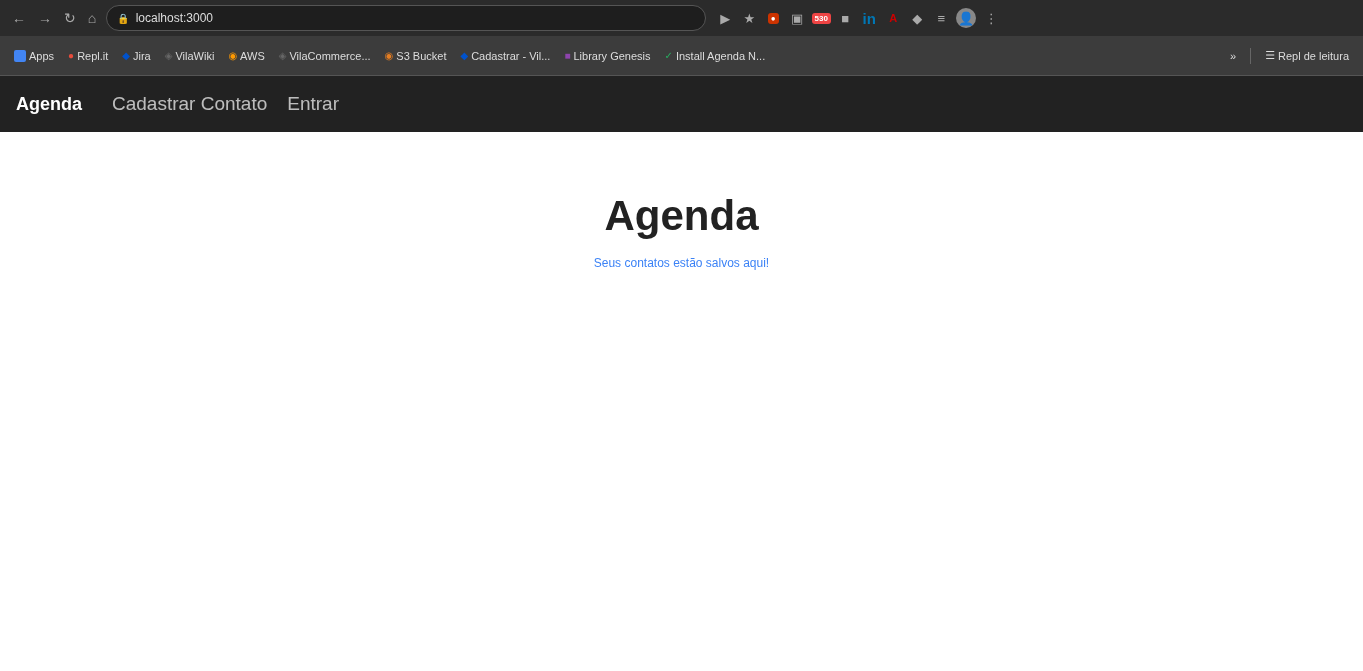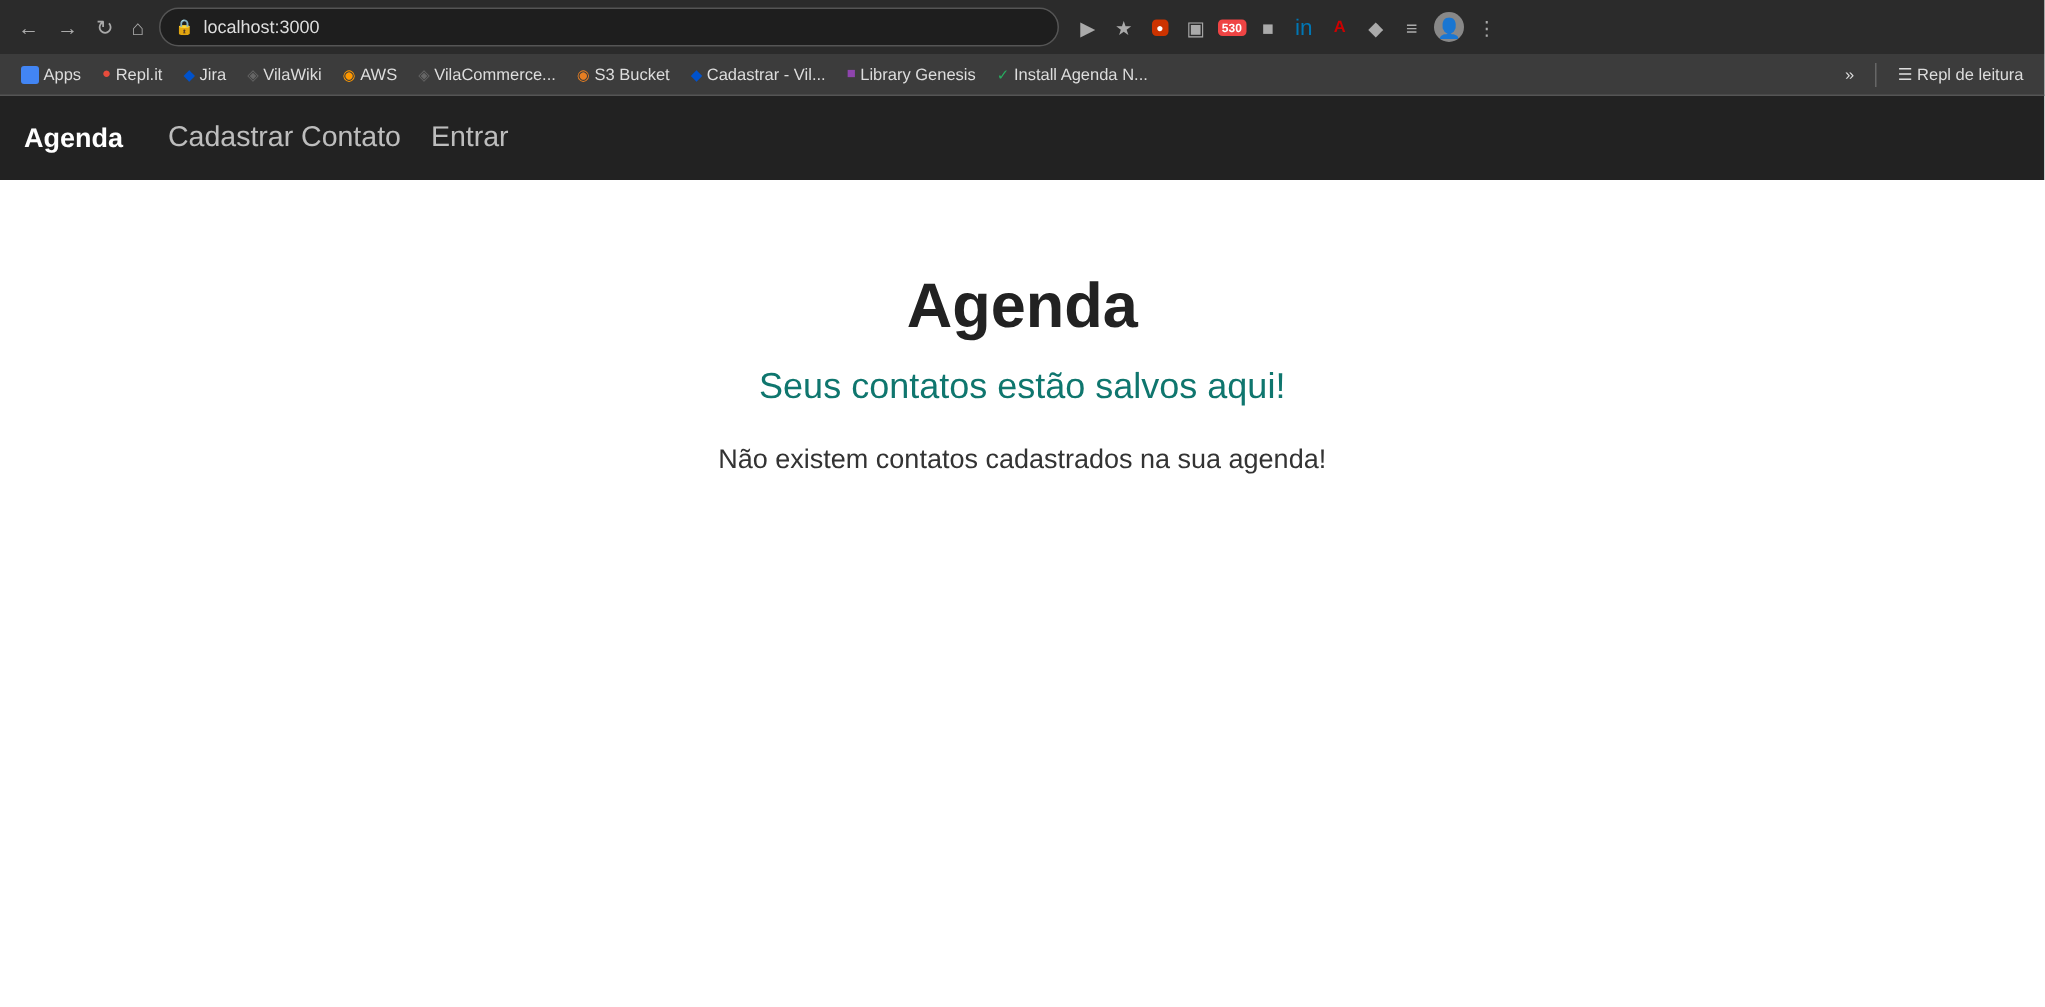--- a/index.html
+++ b/index.html
@@ -92,21 +92,21 @@
       border-radius: 3px;
       font-weight: bold;
     }
 
     
     .bookmarks-bar {
       background: #3c3c3c;
       display: flex;
       align-items: center;
       padding: 2px 8px;
-      height: 28px;
+      height: 40px;
       gap: 2px;
       font-size: 11px;
       color: #ddd;
       border-bottom: 1px solid #555;
     }
 
     .bookmark-item {
       display: flex;
       align-items: center;
       gap: 3px;
@@ -187,22 +187,22 @@
     }
 
     .main-title {
       font-size: 42px;
       font-weight: bold;
       color: #222;
       margin-bottom: 16px;
     }
 
     .subtitle {
-      font-size: 24px;
-      color: #0f766e;
+      font-size: 12px;
+      color: #3b82f6;
       margin-bottom: 24px;
     }
 
     .empty-message {
       font-size: 18px;
       color: #333;
     }
   </style>
 </head>
 <body>
@@ -226,21 +226,21 @@
       <div class="toolbar-icon">▶</div>
       <div class="toolbar-icon">★</div>
       <div class="toolbar-icon">
         <span class="ext-badge">●</span>
       </div>
       <div class="toolbar-icon">▣</div>
       <div class="toolbar-icon">
         <span class="ext-badge-green">530</span>
       </div>
       <div class="toolbar-icon">■</div>
-      <div class="toolbar-icon" style="color:#0077b5; font-size:15px; font-weight:normal;">in</div>
+      <div class="toolbar-icon" style="color:#0077b5; font-size:15px; font-weight:bold;">in</div>
       <div class="toolbar-icon" style="color:#cc0000; font-size:11px; font-weight:bold;">A</div>
       <div class="toolbar-icon">◆</div>
       <div class="toolbar-icon">≡</div>
       <div class="toolbar-icon" style="width:20px;height:20px;border-radius:50%;background:#888;overflow:hidden;">👤</div>
       <div class="toolbar-icon">⋮</div>
     </div>
   </div>
 
   <div class="bookmarks-bar">
     <div class="bookmark-item">
@@ -298,14 +298,13 @@
 
 <nav class="app-navbar">
   <a class="app-brand">Agenda</a>
   <a class="app-nav-link">Cadastrar Contato</a>
   <a class="app-nav-link">Entrar</a>
 </nav>
 
 <main class="main-content">
   <h1 class="main-title">Agenda</h1>
   <p class="subtitle">Seus contatos estão salvos aqui!</p>
-  <p class="empty-message">Não existem contatos cadastrados na sua agenda!</p>
 </main>
 
 </body></html>

